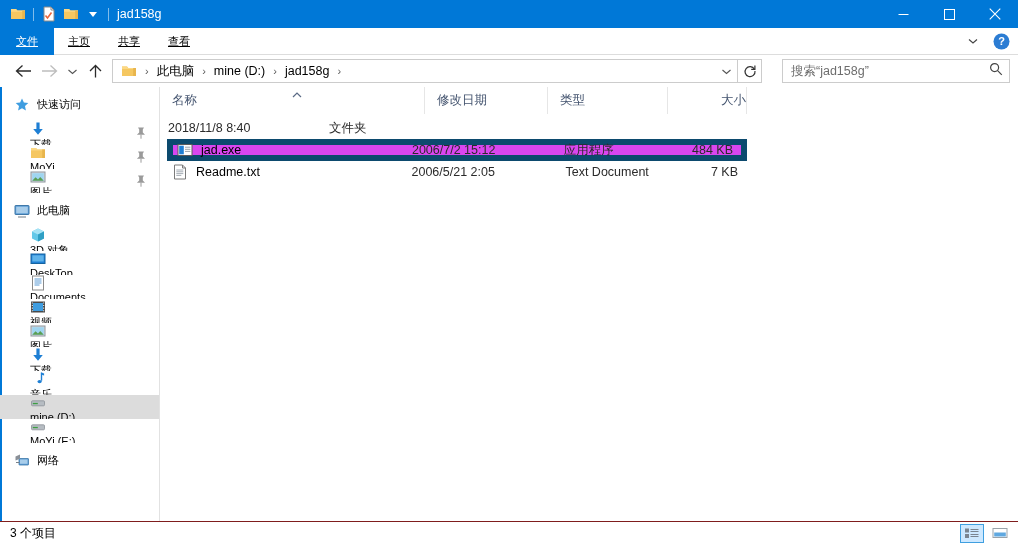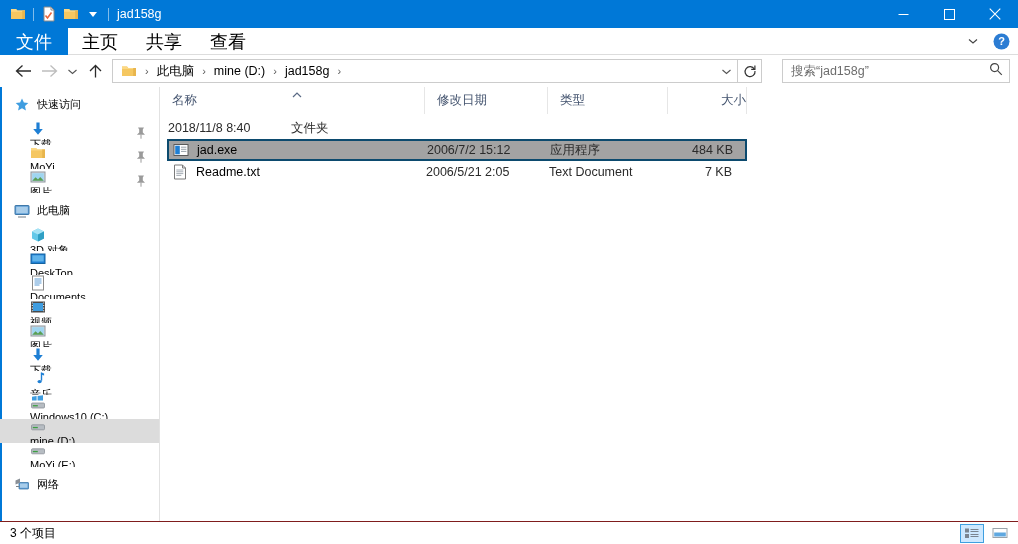--- a/index.html
+++ b/index.html
@@ -28,22 +28,23 @@
   .winctrl { width: 46px; height: 28px; display: flex; align-items: center; justify-content: center; }
   .winctrl svg { display: block; }
 
   
   .ribbon {
     height: 27px; flex: 0 0 27px; display: flex; align-items: stretch;
     background: #ffffff; border-bottom: 1px solid #ddd;
   }
   .tab {
     display: flex; align-items: center; justify-content: center;
-    font-size: 18px; color: #000; padding: 0 14px; height: 27px;
+    font-size: 11px; color: #000; padding: 0 14px; height: 27px;
     white-space: nowrap;
+    text-decoration: underline;
   }
   .tab.file { background: #0078d7; color: #fff; padding: 0 16px; }
   .ribbon-right { margin-left: auto; display: flex; align-items: center; padding-right: 8px; gap: 10px; }
   .chev-btn { width: 18px; height: 20px; display:flex; align-items:center; justify-content:center; }
   .help-btn { width: 18px; height: 18px; display:flex; align-items:center; justify-content:center; }
 
   
   .addrbar {
     height: 32px; flex: 0 0 32px; display: flex; align-items: center;
     padding: 0 8px 0 10px; background: #fff; gap: 0px;
@@ -103,25 +104,25 @@
   .col.name { width: 265px; }
   .col.date { width: 123px; }
   .col.type { width: 120px; }
   .col.size { width: 79px; justify-content: flex-end; padding-right: 0; padding-left: 0; }
   .sortcaret { position: absolute; left: 130px; top: 1px; }
   .rows { flex: 1 1 auto; padding-top: 3px; }
   .row {
     height: 22px; display: flex; align-items: center; margin-left: 7px;
     width: 580px; border: 1px solid transparent; position: relative;
   }
-  .row.selected { background: #a3a3a3; border: 2px solid #0c4a6e; }
+  .row.selected { background: #d946ef; border: 6px solid #0c4a6e; }
   .cell { font-size: 12.5px; color: #000; display: flex; align-items: center; white-space: nowrap; overflow: hidden; }
   .cell.name { width: 258px; padding-left: 4px; }
   .cell.date { width: 123px; color: #2b2b2b; }
-  .cell.type { width: 120px; color: #2b2b2b; }
+  .cell.type { width: 120px; color: #2b2b2b; margin-left: 38px; }
   .cell.size { width: 71px; justify-content: flex-end; padding-right: 8px; color: #2b2b2b; }
   .file-ico { width: 16px; height: 16px; margin-right: 8px; flex: 0 0 16px; display:flex; align-items:center; justify-content:center; }
 
   
   .statusbar {
     height: 23px; flex: 0 0 23px; border-top: 1px solid #7f1d1d;
     display: flex; align-items: center; padding: 0 6px 0 10px; background: #fff;
     position: relative;
   }
   .status-text { font-size: 12px; color: #000; white-space: nowrap; }
@@ -407,30 +408,20 @@
         <span class="nav-ico">
           <svg width="16" height="16" viewBox="0 0 16 16">
             <path d="M11.5 1.5v8.2" stroke="#1e7fd4" stroke-width="1.4" fill="none"></path>
             <path d="M11.5 1.5c1.4.6 2.6.9 2.6.9v2s-1.2-.4-2.6-1z" fill="#1e7fd4"></path>
             <ellipse cx="9.6" cy="10.6" rx="2.1" ry="1.7" fill="#1e7fd4"></ellipse>
           </svg>
         </span>
         <span class="nav-label">音乐</span>
       </div>
 
-      <div class="nav-item child">
-        <span class="nav-ico">
-          <svg width="16" height="16" viewBox="0 0 16 16">
-            <rect x="1.5" y="8" width="13" height="5" rx="1" fill="#b6bcc2" stroke="#8a9097" stroke-width="0.8"></rect>
-            <rect x="2.8" y="10.1" width="5" height="1.3" fill="#3c9e42"></rect>
-            <path d="M2 1.8l4.6-.7v4.4H2zM7.6 1l5.4-.8v5.3H7.6z" fill="#3f9de0"></path>
-          </svg>
-        </span>
-        <span class="nav-label">Windows10 (C:)</span>
-      </div>
 
       <div class="nav-item child selected">
         <span class="nav-ico">
           <svg width="16" height="16" viewBox="0 0 16 16">
             <rect x="1.5" y="5.8" width="13" height="5" rx="1" fill="#b6bcc2" stroke="#8a9097" stroke-width="0.8"></rect>
             <rect x="2.8" y="7.9" width="5" height="1.3" fill="#3c9e42"></rect>
           </svg>
         </span>
         <span class="nav-label">mine (D:)</span>
       </div>

